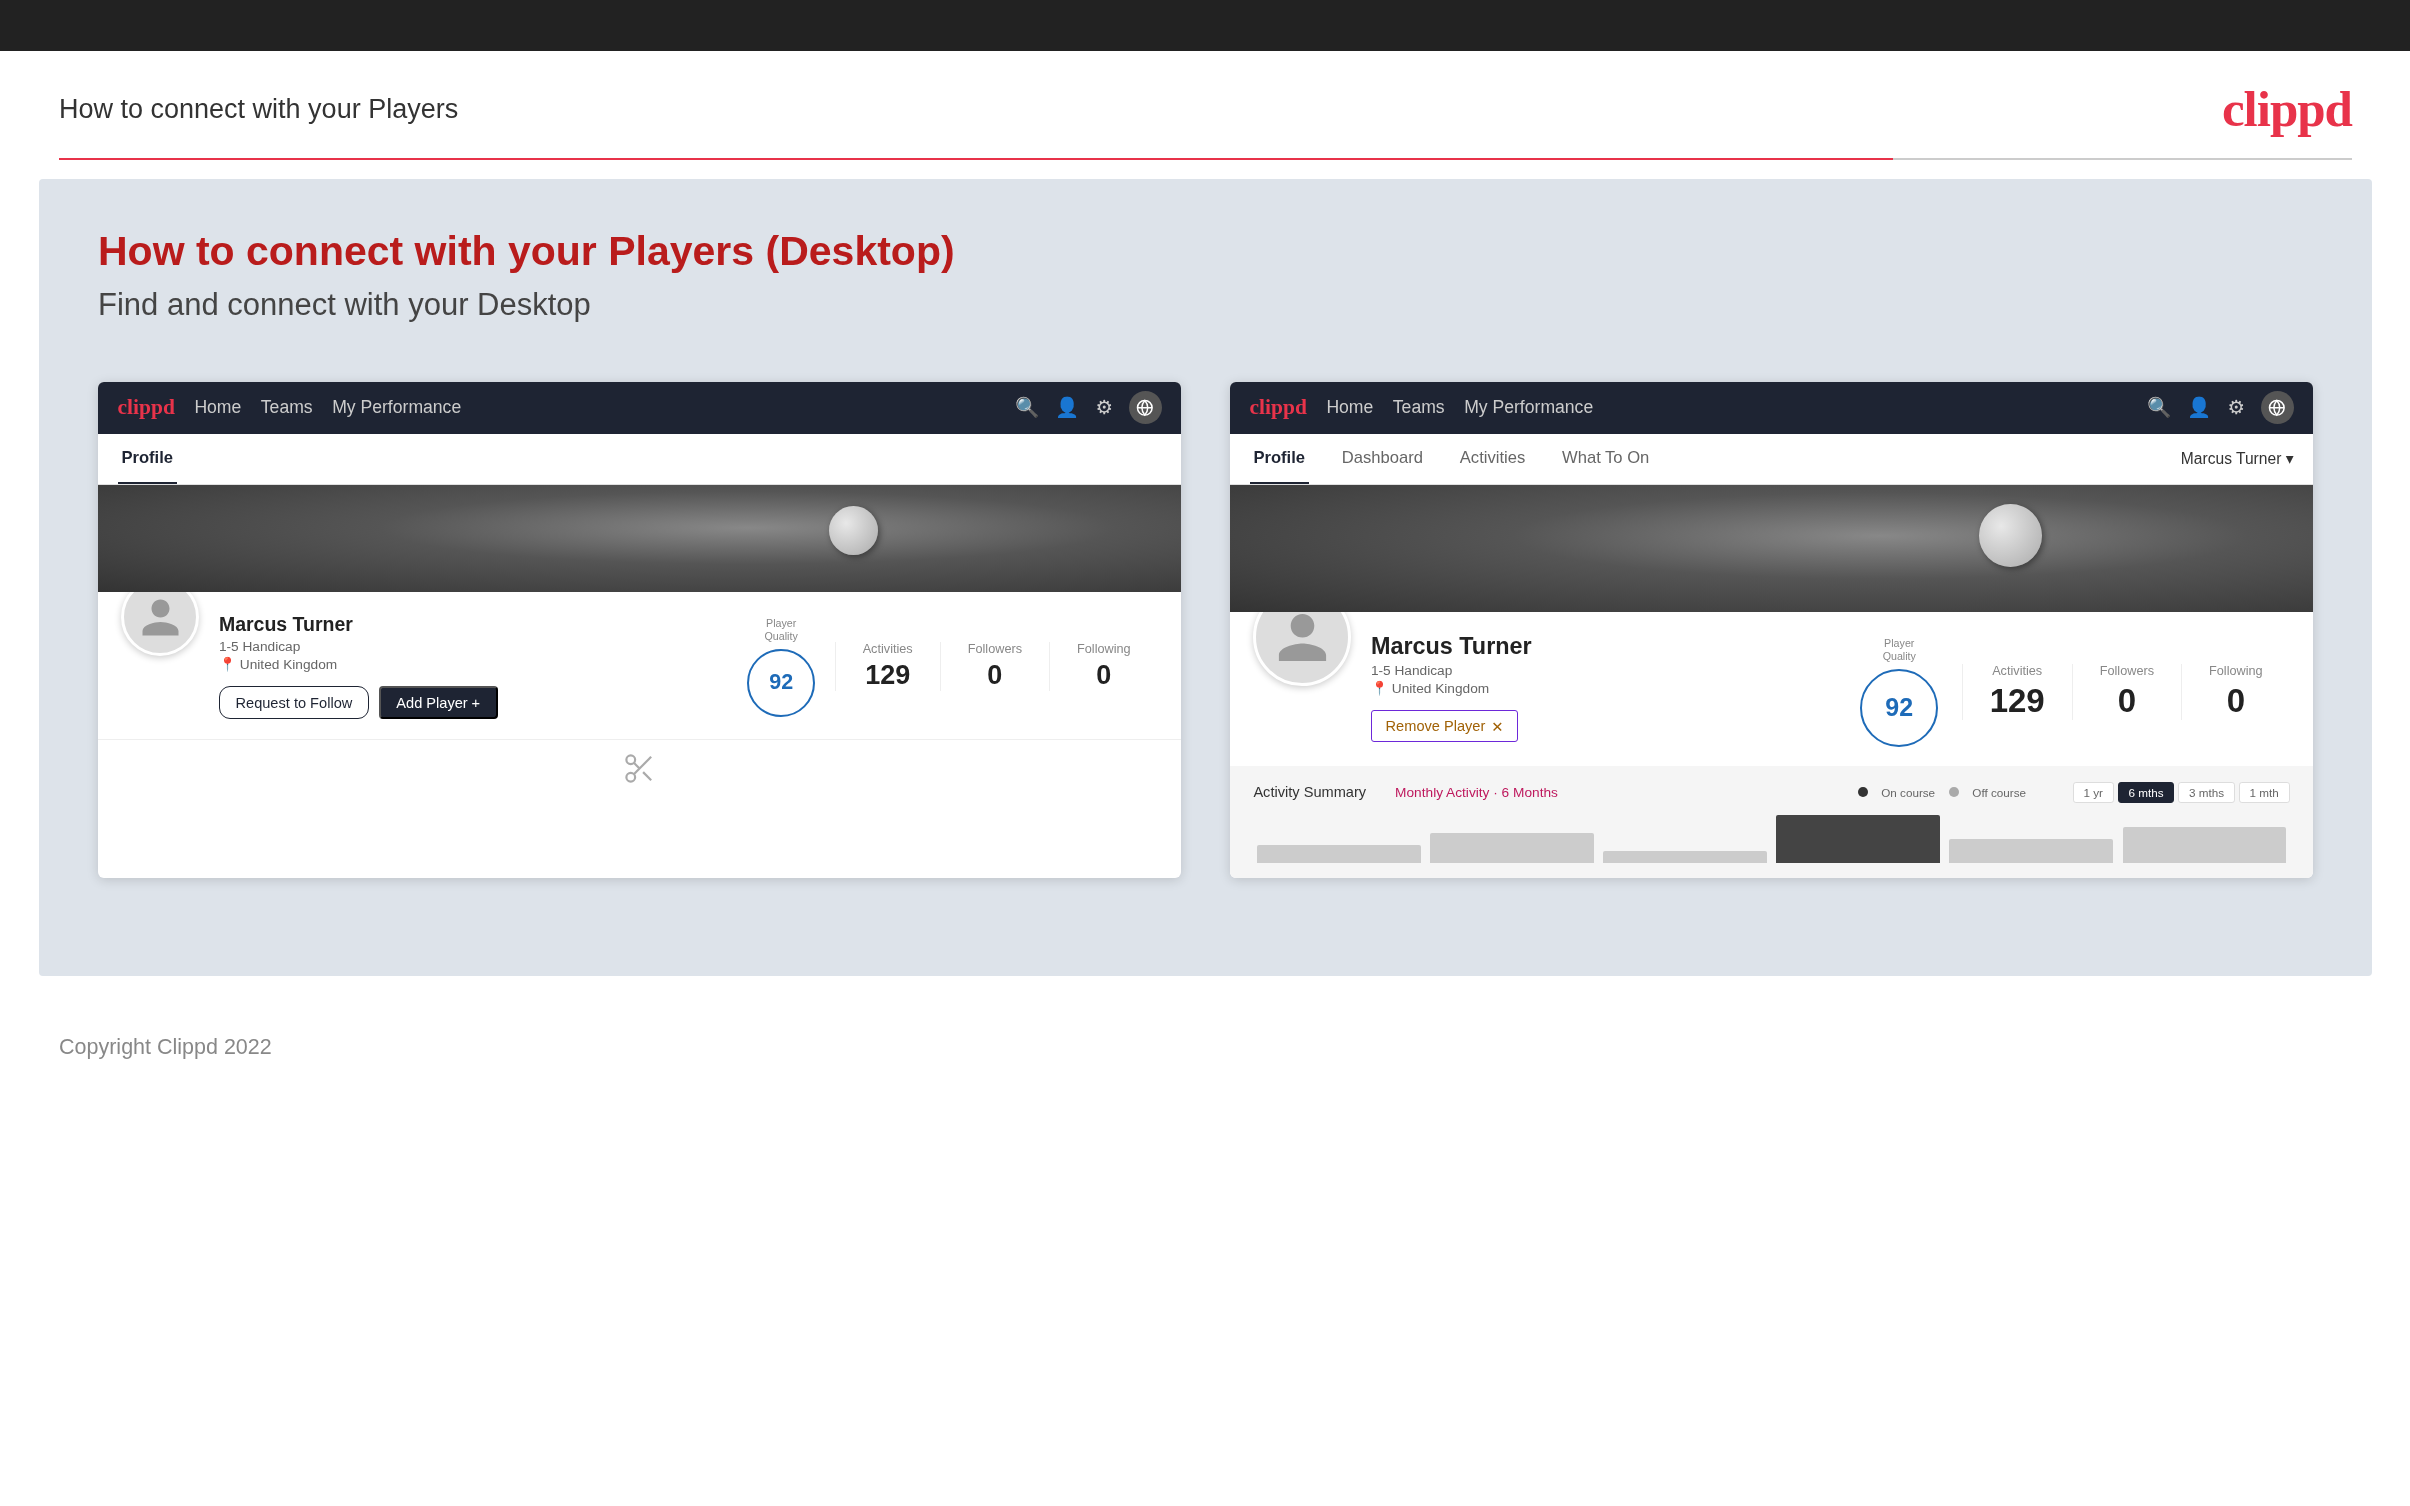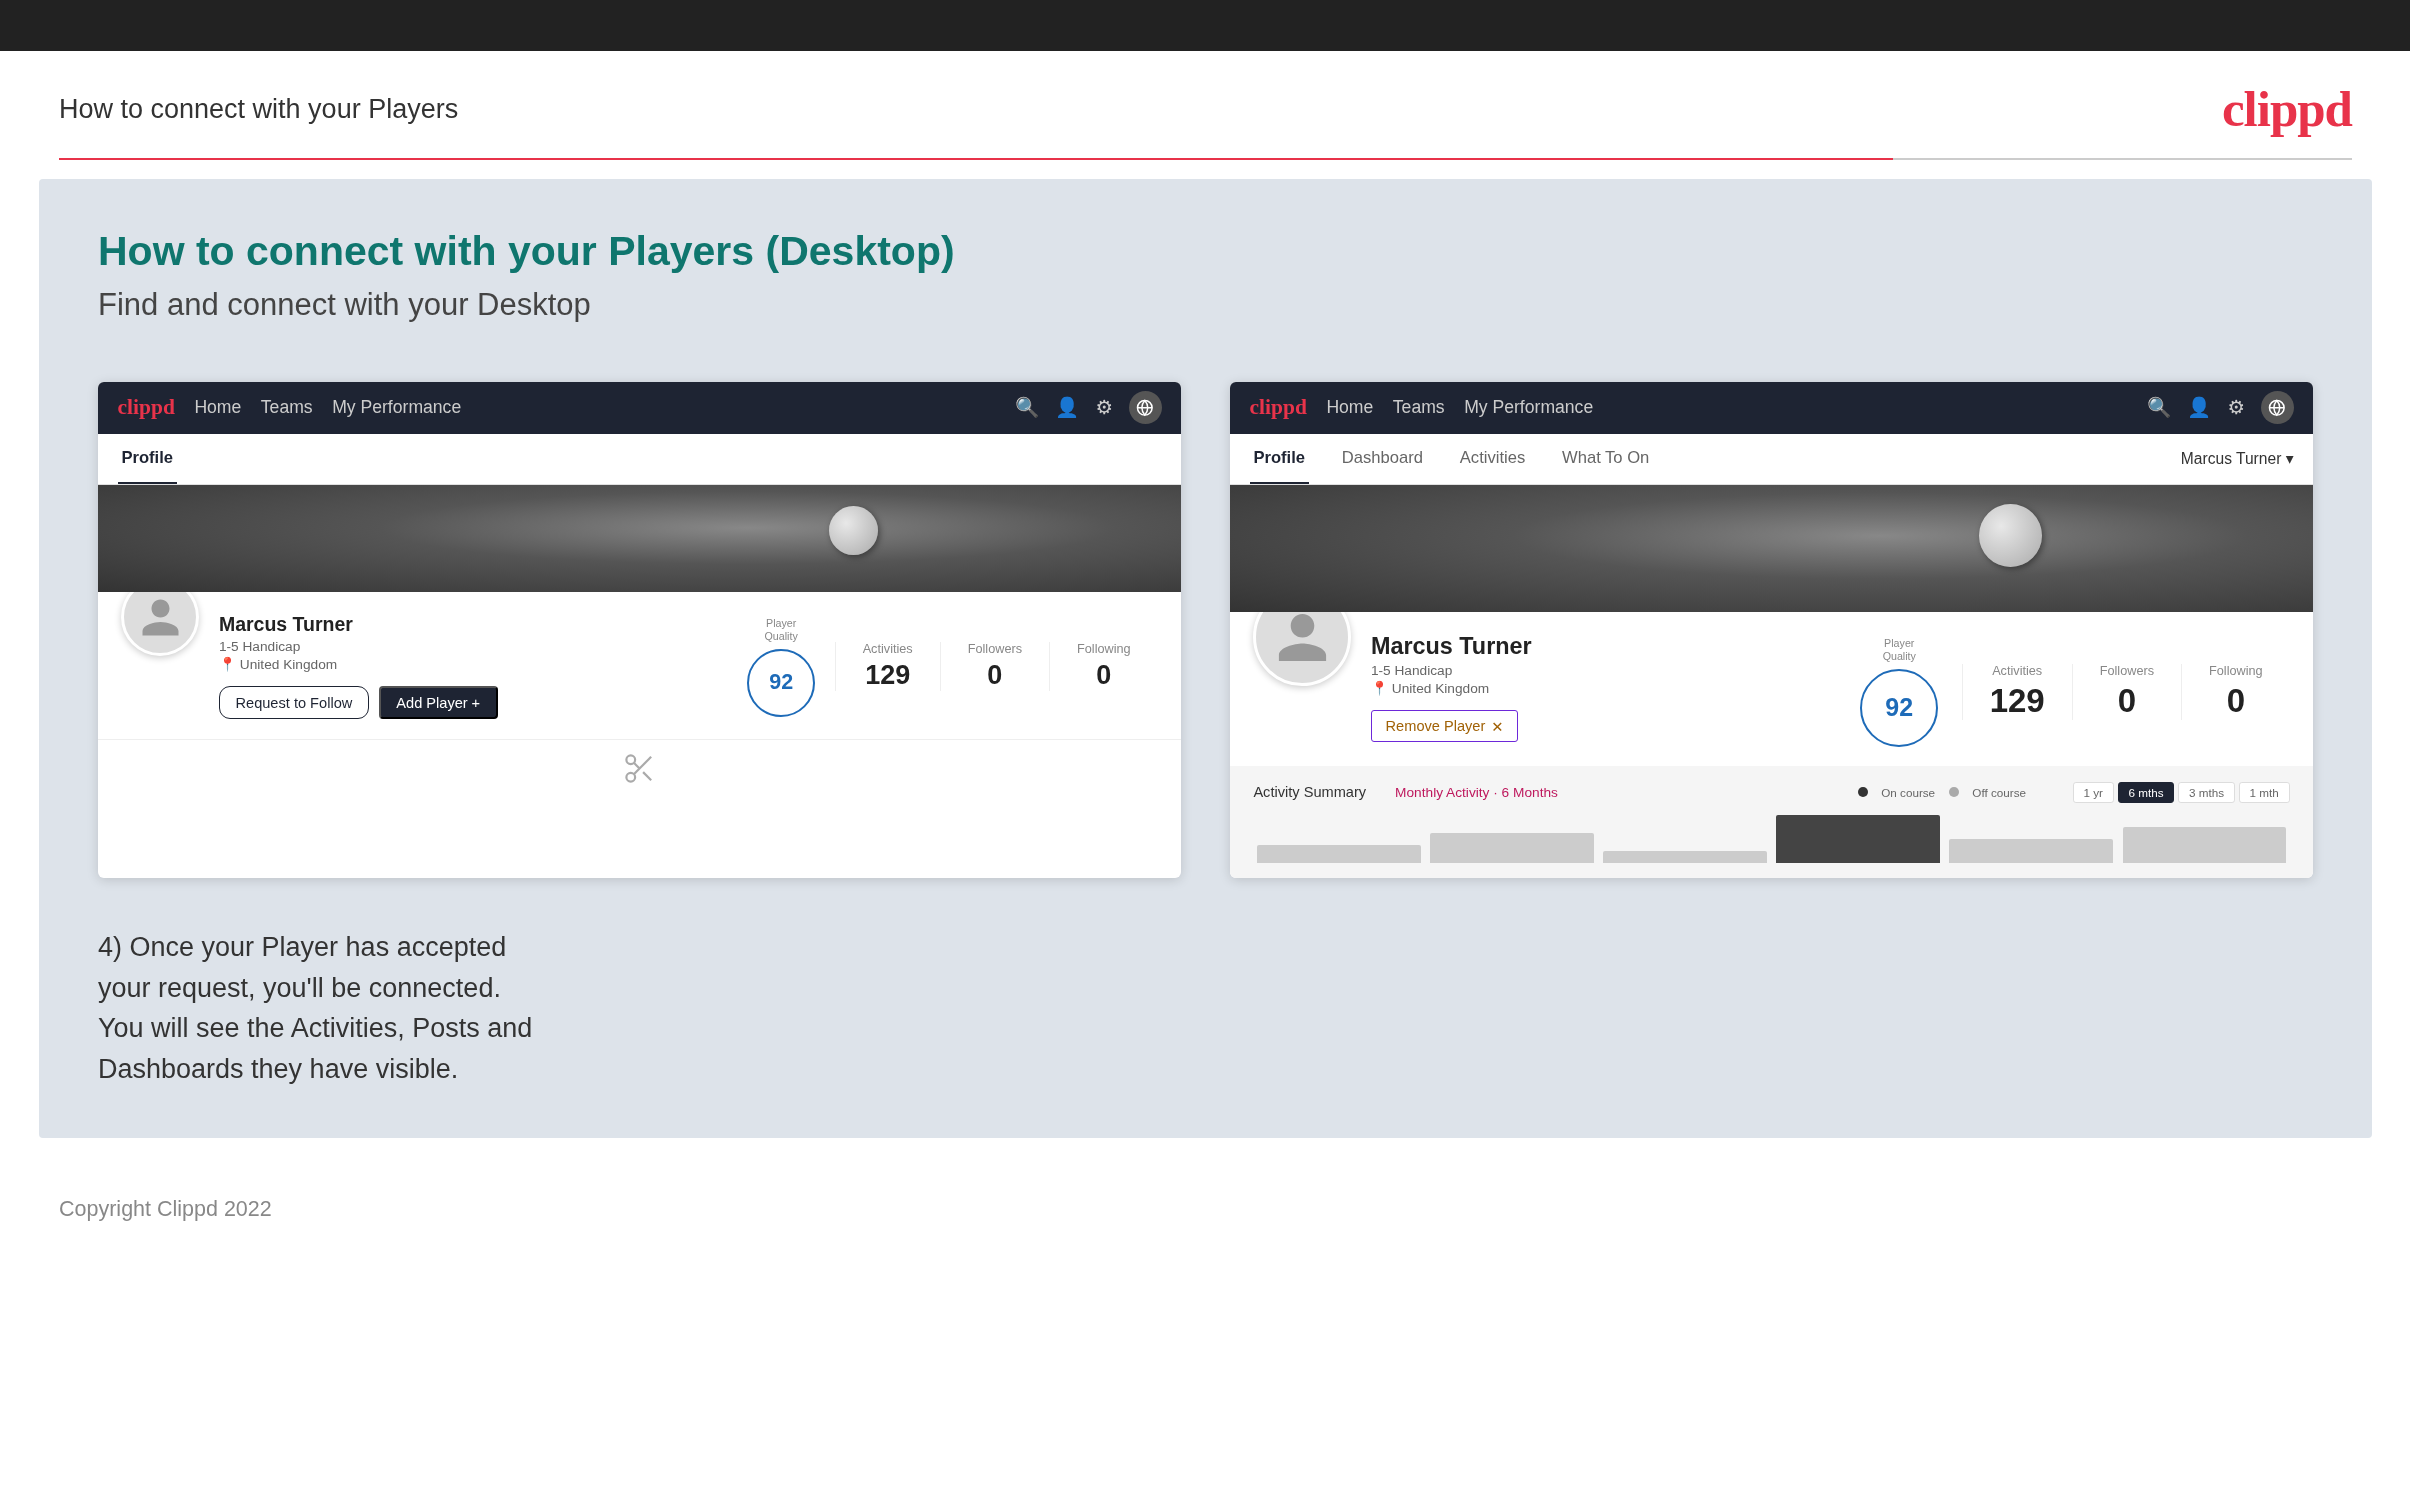--- a/index.html
+++ b/index.html
@@ -45,21 +45,21 @@
     
     .main-content {
       background: #dde3ea;
       margin: 0 39px 39px 39px;
       padding: 49px 59px;
       border-radius: 3.9px;
     }
     .main-title {
       font-size: 41px;
       font-weight: 700;
-      color: #0f766e;
+      color: #b91c1c;
       margin-bottom: 11.7px;
     }
     .main-subtitle {
       font-size: 31px;
       color: #444;
       margin-bottom: 59px;
     }
 
     
     .screenshots-row {
@@ -652,25 +652,20 @@
           <div class="mock-chart-bar" style="height:20%;"></div>
           <div class="mock-chart-bar dark" style="height:80%;"></div>
           <div class="mock-chart-bar" style="height:40%;"></div>
           <div class="mock-chart-bar" style="height:60%;"></div>
         </div>
       </div>
     </div>
   </div>
 
   <div class="descriptions-row">
-    <div class="description-item">
-      <div class="description-text">
-        4) Once your Player has accepted<br>your request, you'll be connected.<br>You will see the Activities, Posts and<br>Dashboards they have visible.
-      </div>
-    </div>
   </div>
 
 </div>
 
 <div class="page-footer">
   <span>Copyright Clippd 2022</span>
 </div>
 
 
 </body></html>

